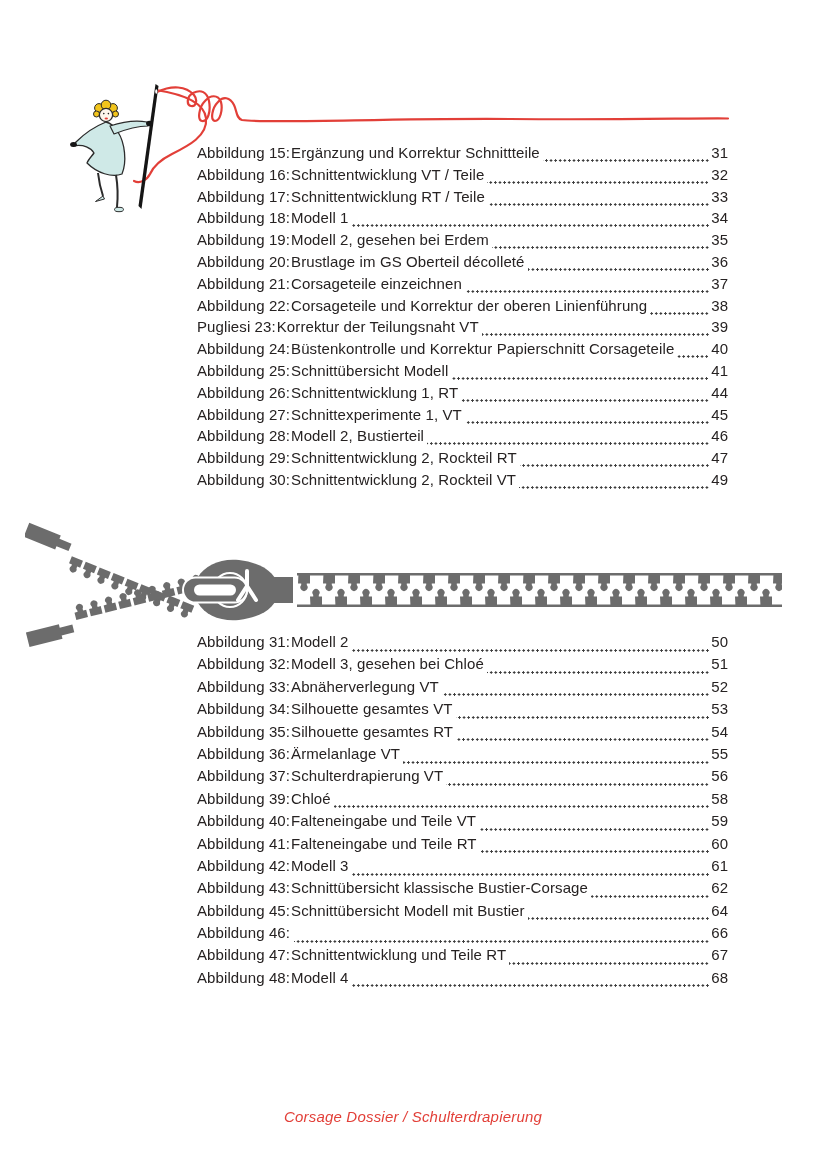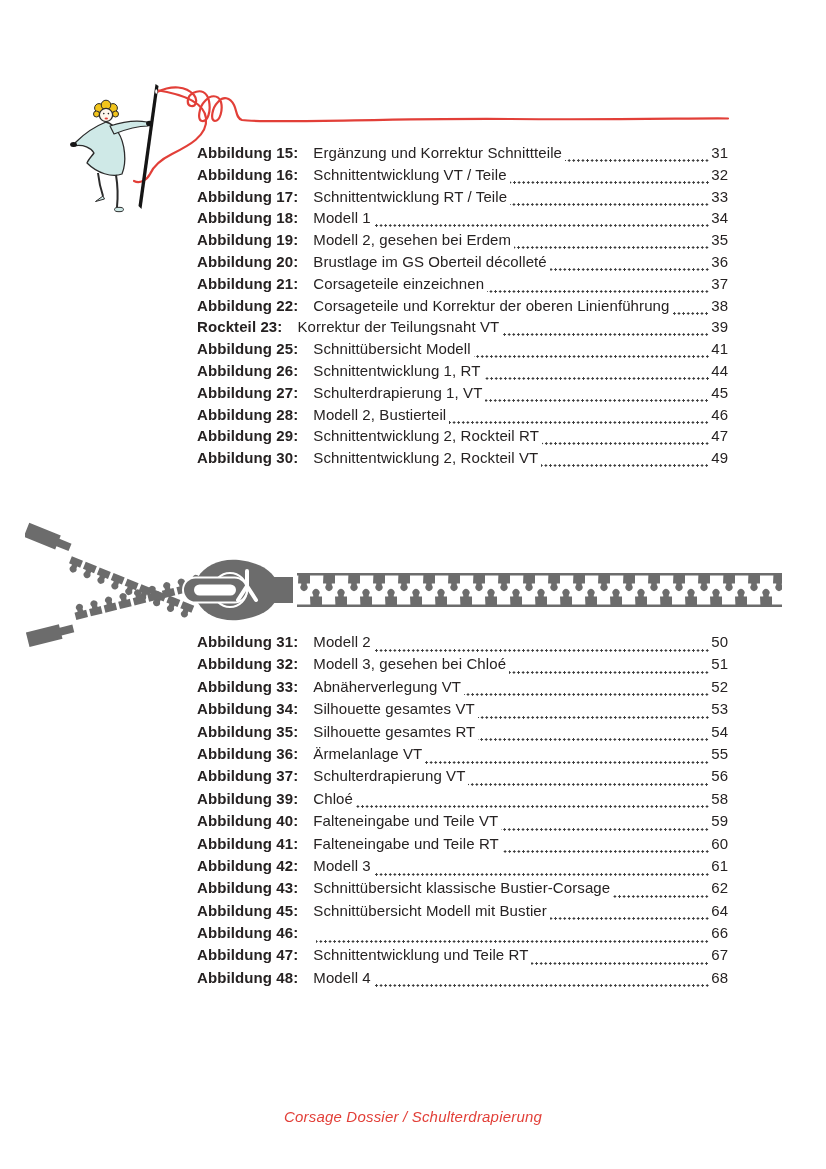--- a/index.html
+++ b/index.html
@@ -9,21 +9,21 @@
   }
   .illus{position:absolute;}
   .fairy-wrap{left:60px;top:80px;width:740px;height:145px;}
   .zipper-wrap{left:25px;top:515px;width:760px;height:140px;}
   .toc{position:absolute;left:197px;width:531px;}
   .toc-1{top:142px;}
   .toc-2{top:631px;}
   .toc-row{display:flex;align-items:baseline;white-space:nowrap;font-size:15px;}
   .toc-1 .toc-row{height:21.8px;line-height:21.8px;}
   .toc-2 .toc-row{height:22.4px;line-height:22.4px;}
-  .toc-label{font-weight:bold;margin-right:15px;letter-spacing:0.1px;}
+  .toc-label{font-weight:normal;margin-right:1px;letter-spacing:0.1px;}
   .toc-title{letter-spacing:0.1px;text-align:right;}
   .toc-leader{
     flex:1 1 auto;align-self:stretch;margin:0 2px 0 3px;
     background-image:radial-gradient(circle,#3c3c3c 1px,transparent 1.15px);
     background-size:4.6px 4.6px;background-repeat:repeat-x;
     background-position:right 16px;
   }
   .toc-2 .toc-leader{background-position:right 16.6px;}
   .toc-page{text-align:center;}
   .footer{
@@ -141,44 +141,50 @@
       </div>
 
       <div class="toc-row">
         <span class="toc-label">Abbildung 22:</span>
         <span class="toc-title">Corsageteile und Korrektur der oberen Linienführung</span>
         <span class="toc-leader"></span>
         <span class="toc-page">38</span>
       </div>
 
       <div class="toc-row">
-        <span class="toc-label">Rockteil 23:</span>
+        <span class="toc-label">Pugliesi 23:</span>
         <span class="toc-title">Korrektur der Teilungsnaht VT</span>
         <span class="toc-leader"></span>
         <span class="toc-page">39</span>
       </div>
 
+      <div class="toc-row">
+        <span class="toc-label">Abbildung 24:</span>
+        <span class="toc-title">Büstenkontrolle und Korrektur Papierschnitt Corsageteile</span>
+        <span class="toc-leader"></span>
+        <span class="toc-page">40</span>
+      </div>
 
       <div class="toc-row">
         <span class="toc-label">Abbildung 25:</span>
         <span class="toc-title">Schnittübersicht Modell</span>
         <span class="toc-leader"></span>
         <span class="toc-page">41</span>
       </div>
 
       <div class="toc-row">
         <span class="toc-label">Abbildung 26:</span>
         <span class="toc-title">Schnittentwicklung 1, RT</span>
         <span class="toc-leader"></span>
         <span class="toc-page">44</span>
       </div>
 
       <div class="toc-row">
         <span class="toc-label">Abbildung 27:</span>
-        <span class="toc-title">Schulterdrapierung 1, VT</span>
+        <span class="toc-title">Schnittexperimente 1, VT</span>
         <span class="toc-leader"></span>
         <span class="toc-page">45</span>
       </div>
 
       <div class="toc-row">
         <span class="toc-label">Abbildung 28:</span>
         <span class="toc-title">Modell 2, Bustierteil</span>
         <span class="toc-leader"></span>
         <span class="toc-page">46</span>
       </div>

